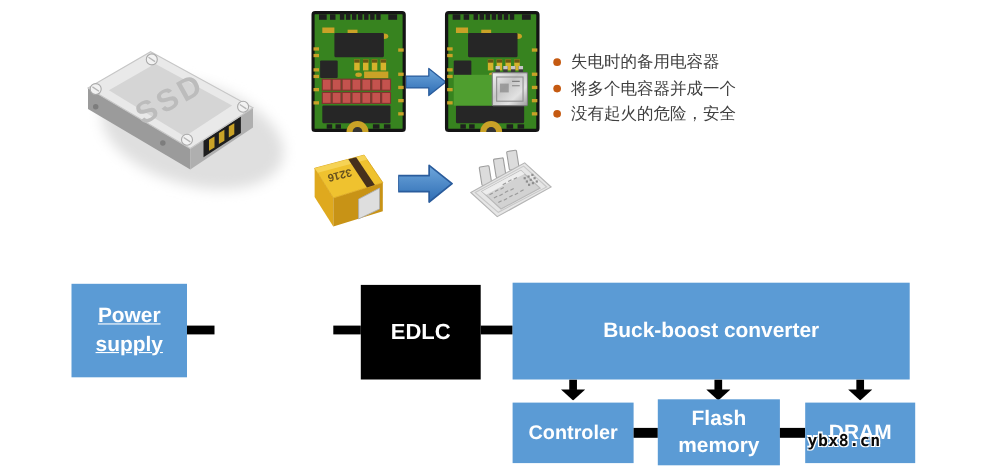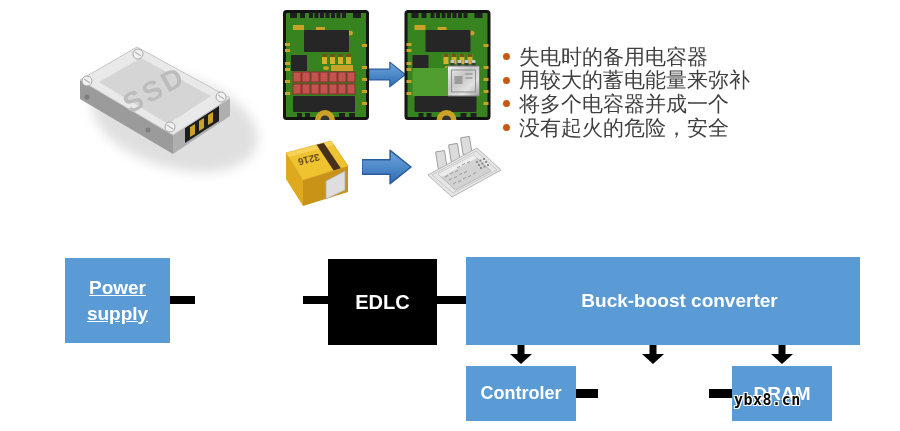--- a/index.html
+++ b/index.html
@@ -3,21 +3,21 @@
 <meta charset="utf-8">
 <style>
   html,body { margin:0; padding:0; background:#fff; }
   #canvas {
     position:relative; width:900px; height:431px; background:#ffffff;
     font-family:"Liberation Sans","DejaVu Sans",sans-serif; overflow:hidden;
   }
   .abs { position:absolute; }
   
   .bullets { position:absolute; left:503px; top:45px; margin:0; padding:0; list-style:none; }
-  .bullets li { display:flex; align-items:center; height:23.6px; font-size:21px; color:#3f3f3f; }
+  .bullets li { display:flex; align-items:center; height:23.6px; font-size:15px; color:#3f3f3f; }
   .dot { width:7px; height:7px; border-radius:50%; margin-right:9px; flex:0 0 auto; }
   
   .block {
     position:absolute; display:flex; align-items:center; justify-content:center;
     text-align:center; color:#fff; font-weight:bold; font-size:19px; line-height:1.32;
   }
   .connector { position:absolute; height:8px; }
   .watermark {
     position:absolute; left:714px; top:391px;
     font-family:"DejaVu Sans Mono","Liberation Mono",monospace;
@@ -270,52 +270,49 @@
     </g>
   </svg>
 
   <ul class="bullets">
     <li>
       <span class="dot" style="background: rgb(197, 90, 17);"></span>
       <span>失电时的备用电容器</span>
       </li>
     <li>
       <span class="dot" style="background: rgb(197, 90, 17);"></span>
-      <span>用较大的蓄电能量来弥补</span>
-      </li>
-    <li>
-      <span class="dot" style="background: rgb(197, 90, 17);"></span>
       <span>将多个电容器并成一个</span>
       </li>
     <li>
       <span class="dot" style="background: rgb(197, 90, 17);"></span>
       <span>没有起火的危险，安全</span>
       </li>
   </ul>
 
   <div class="block" style="left: 65px; top: 258px; width: 105px; height: 85px; background: rgb(91, 155, 213); text-decoration: underline;">Power supply</div>
   <div class="connector" style="left: 170px; top: 296px; width: 25px; background: rgb(0, 0, 0);"></div>
   <div class="connector" style="left: 303px; top: 296px; width: 25px; background: rgb(0, 0, 0);"></div>
   <div class="block" style="left: 328px; top: 259px; width: 109px; height: 86px; font-size: 20px; background: #000000;">EDLC</div>
   <div class="connector" style="left: 437px; top: 296px; width: 29px; background: rgb(0, 0, 0);"></div>
-  <div class="block" style="left: 466px; top: 257px; width: 361px; height: 88px; background: rgb(91, 155, 213); padding-left: 33px;">Buck-boost converter</div>
+  <div class="block" style="left: 466px; top: 257px; width: 361px; height: 88px; background: rgb(91, 155, 213);">Buck-boost converter</div>
 
   <svg class="abs" style="left:510px;top:345px;" width="22" height="19" viewBox="0 0 22 19">
     <rect x="7.5" y="0" width="7" height="9.5" fill="#000"></rect>
       <polygon points="0,9 22,9 11,19" fill="#000"></polygon>
   </svg>
   <svg class="abs" style="left:642px;top:345px;" width="22" height="19" viewBox="0 0 22 19">
     <rect x="7.5" y="0" width="7" height="9.5" fill="#000"></rect>
       <polygon points="0,9 22,9 11,19" fill="#000"></polygon>
   </svg>
   <svg class="abs" style="left:771px;top:345px;" width="22" height="19" viewBox="0 0 22 19">
     <rect x="7.5" y="0" width="7" height="9.5" fill="#000"></rect>
       <polygon points="0,9 22,9 11,19" fill="#000"></polygon>
   </svg>
 
   <div class="block" style="left: 466px; top: 366px; width: 110px; height: 55px; font-size: 18px; background: rgb(91, 155, 213);">Controler</div>
   <div class="connector" style="left: 576px; top: 389px; width: 22px; height: 9px; background: rgb(0, 0, 0);"></div>
+  <div class="block" style="left: 598px; top: 363px; width: 111px; height: 60px; background: rgb(91, 155, 213);">Flash memory</div>
   <div class="connector" style="left: 709px; top: 389px; width: 23px; height: 9px; background: rgb(0, 0, 0);"></div>
   <div class="block" style="left: 732px; top: 366px; width: 100px; height: 55px; background: rgb(91, 155, 213);">DRAM</div>
 
   <div class="watermark">ybx8.cn</div>
 
 </div>
 
 </body></html>

